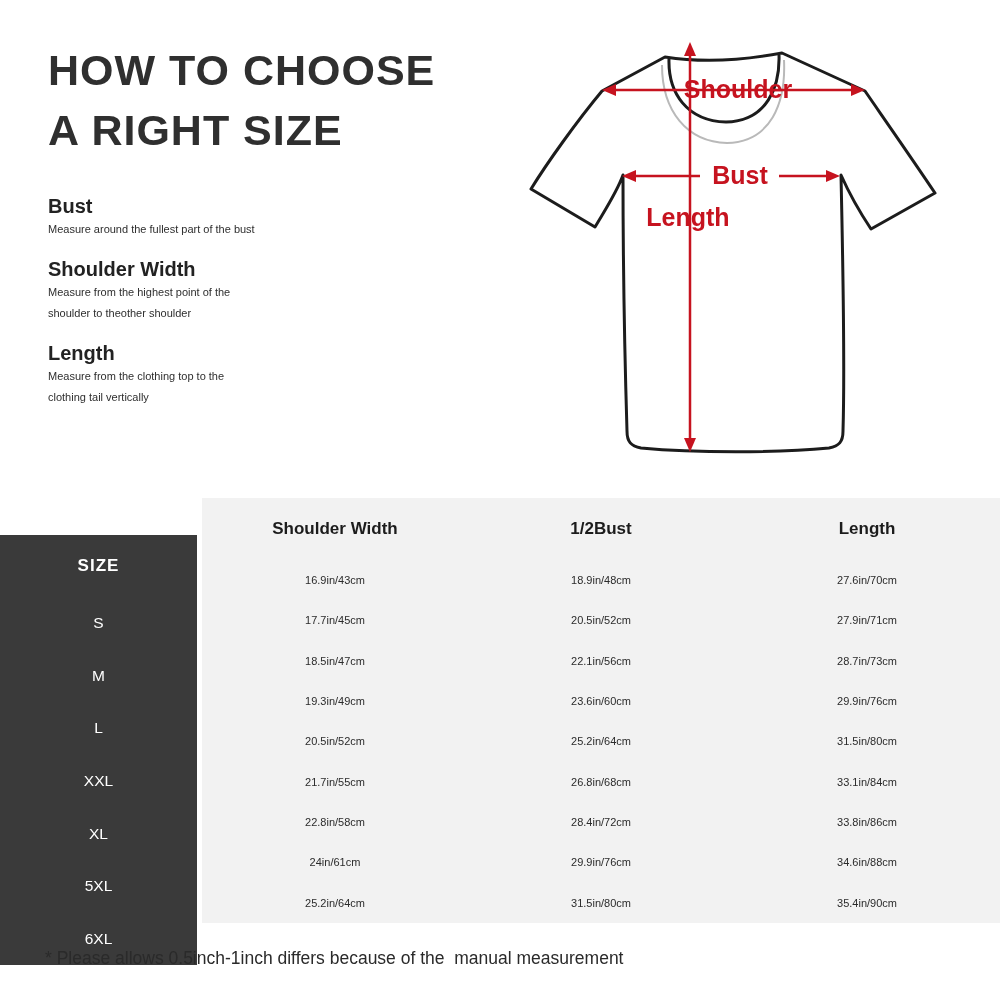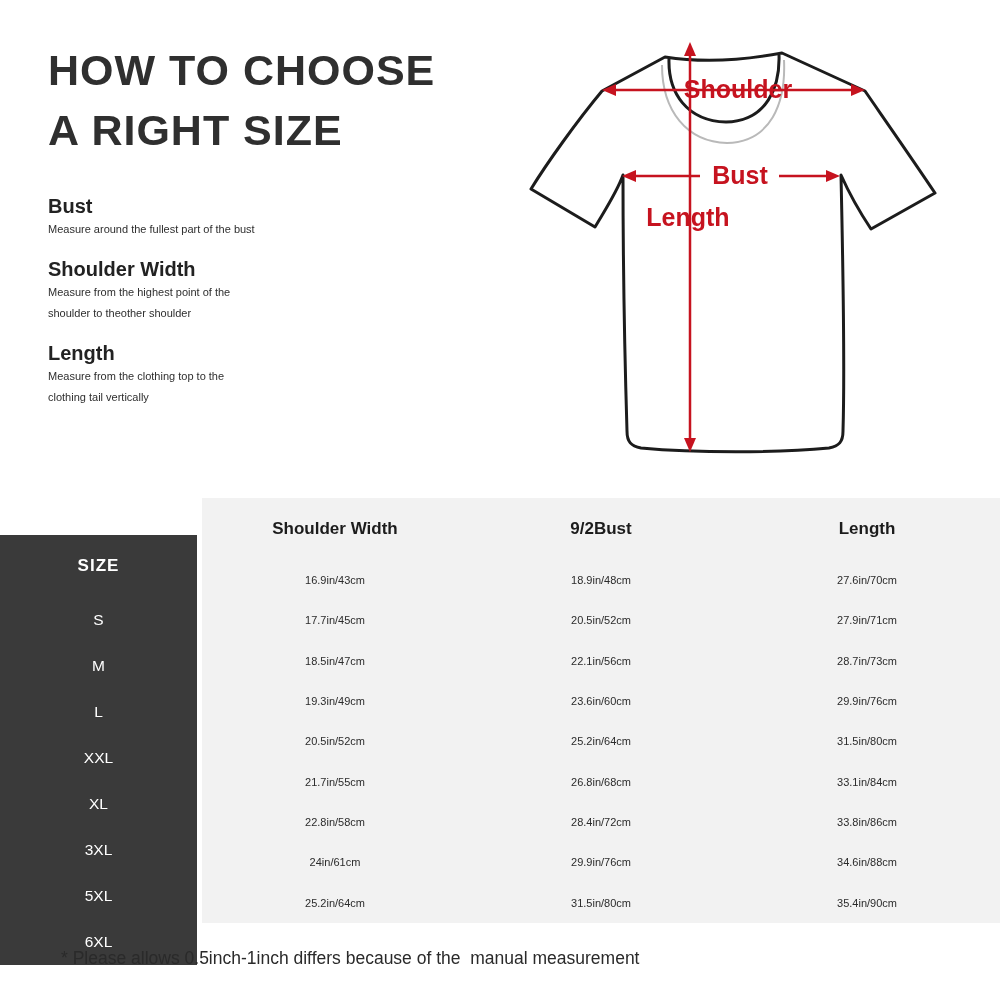--- a/index.html
+++ b/index.html
@@ -29,21 +29,21 @@
   .table-body { position:absolute; left:202px; top:498px; width:798px; height:425px;
                 background:#f2f2f2; display:flex; flex-direction:column; }
   .table-body .hrow { height:62px; display:flex; }
   .table-body .trow { flex:1; display:flex; }
   .hcell { flex:1; display:flex; align-items:center; justify-content:center;
            font-weight:bold; font-size:17px; color:#1c1c1c; }
   .tcell { flex:1; display:flex; align-items:center; justify-content:center;
            font-size:11px; color:#2b2b2b; }
 
   
-  .footnote { position:absolute; left:61px; top:946px; font-size:17.5px; line-height:24px;
+  .footnote { position:absolute; left:45px; top:946px; font-size:17.5px; line-height:24px;
               color:#2a2a2a; white-space:pre-wrap; }
 </style>
 </head>
 <body>
 
 <div class="canvas">
 
   <div class="intro">
     <div class="title">HOW TO CHOOSE</div>
     <div class="title">A RIGHT SIZE</div>
@@ -98,29 +98,28 @@
     </svg>
   </div>
 
   <div class="size-col">
     <div class="hdr">SIZE</div>
     <div class="srow">S</div>
     <div class="srow">M</div>
     <div class="srow">L</div>
     <div class="srow">XXL</div>
     <div class="srow">XL</div>
-    <div class="srow">3XL</div>
     <div class="srow">5XL</div>
     <div class="srow">6XL</div>
   </div>
 
   <div class="table-body">
     <div class="hrow">
       <div class="hcell">Shoulder Width</div>
-      <div class="hcell">9/2Bust</div>
+      <div class="hcell">1/2Bust</div>
       <div class="hcell">Length</div>
     </div>
     <div class="trow">
       <div class="tcell">16.9in/43cm</div>
       <div class="tcell">18.9in/48cm</div>
       <div class="tcell">27.6in/70cm</div>
     </div>
     <div class="trow">
       <div class="tcell">17.7in/45cm</div>
       <div class="tcell">20.5in/52cm</div>

